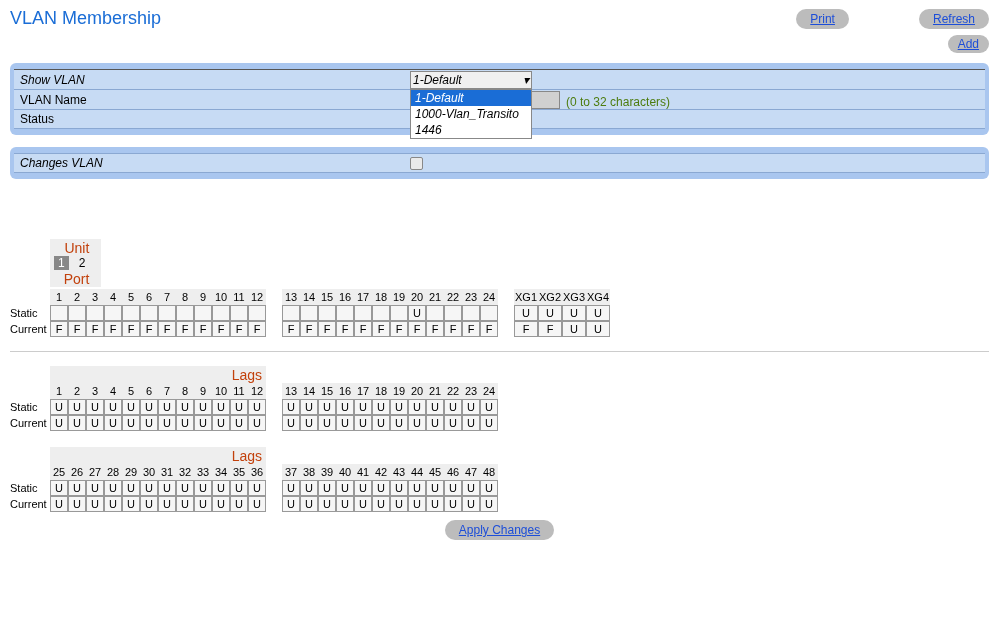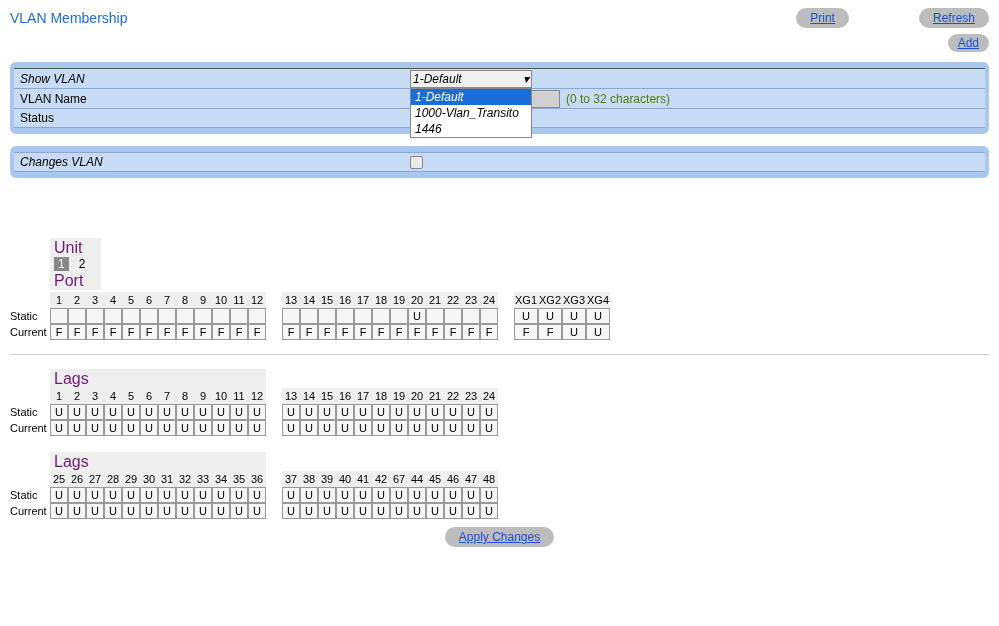--- a/index.html
+++ b/index.html
@@ -13,21 +13,21 @@
   padding: 8px 10px;
 }
 .header {
   display: flex;
   align-items: center;
   justify-content: space-between;
   margin-bottom: 6px;
 }
 .title {
   color: #1a6dd6;
-  font-size: 14px;
+  font-size: 18px;
   font-weight: normal;
 }
 .hdr-buttons { display: flex; gap: 70px; }
 .btn {
   background: #bcbcbc;
   border: none;
   border-radius: 10px;
   padding: 3px 14px;
   font-size: 12px;
   text-decoration: underline;
@@ -52,21 +52,21 @@
   padding: 0 6px;
 }
 .form-row:first-child { border-top: 1px solid #555; font-style: italic; }
 .form-row:last-child { border-bottom: 1px solid #8aa8d2; }
 .form-label {
   width: 390px;
   font-size: 12px;
 }
 .form-value {
   display: flex;
-  align-items: center;
+  align-items: flex-end;
   gap: 6px;
   position: relative;
 }
 .vlan-select {
   width: 122px;
   height: 18px;
   font-size: 12px;
   background: #f0f0f0;
   border: 1px solid #888;
 }
@@ -95,21 +95,21 @@
 .checkbox {
   width: 13px; height: 13px;
   border: 1px solid #888;
   border-radius: 2px;
   background: #eaeaea;
 }
 
 
 .port-area { margin-top: 60px; }
 .unit-block { background: #eee; display: inline-block; padding-right: 8px; }
-.label-red { color: #701a75; font-size: 16px; padding: 1px 4px 0 4px; }
+.label-red { color: #c2410c; font-size: 14px; padding: 1px 4px 0 4px; text-align: right; }
 .unit-row { display: flex; gap: 6px; padding: 0 4px; align-items: center; }
 .unit-sel { background: #888; color: #fff; padding: 0 4px; font-size: 12px; }
 .unit-unsel { color: #000; font-size: 12px; padding: 0 4px; }
 
 .grid-wrap { margin-top: 2px; }
 .row { display: flex; align-items: center; }
 .row-label { width: 40px; font-size: 11px; padding-right: 4px; }
 .group { display: flex; background: #eee; }
 .gap { width: 16px; }
 .cell {
@@ -443,21 +443,21 @@
           <div class="cell head ">36</div>
         </div>
         <div class="gap"></div>
         <div class="group">
           <div class="cell head ">37</div>
           <div class="cell head ">38</div>
           <div class="cell head ">39</div>
           <div class="cell head ">40</div>
           <div class="cell head ">41</div>
           <div class="cell head ">42</div>
-          <div class="cell head ">67</div>
+          <div class="cell head ">43</div>
           <div class="cell head ">44</div>
           <div class="cell head ">45</div>
           <div class="cell head ">46</div>
           <div class="cell head ">47</div>
           <div class="cell head ">48</div>
         </div>
       </div>
       <div class="row">
         <div class="row-label">Static</div>
         <div class="group">

